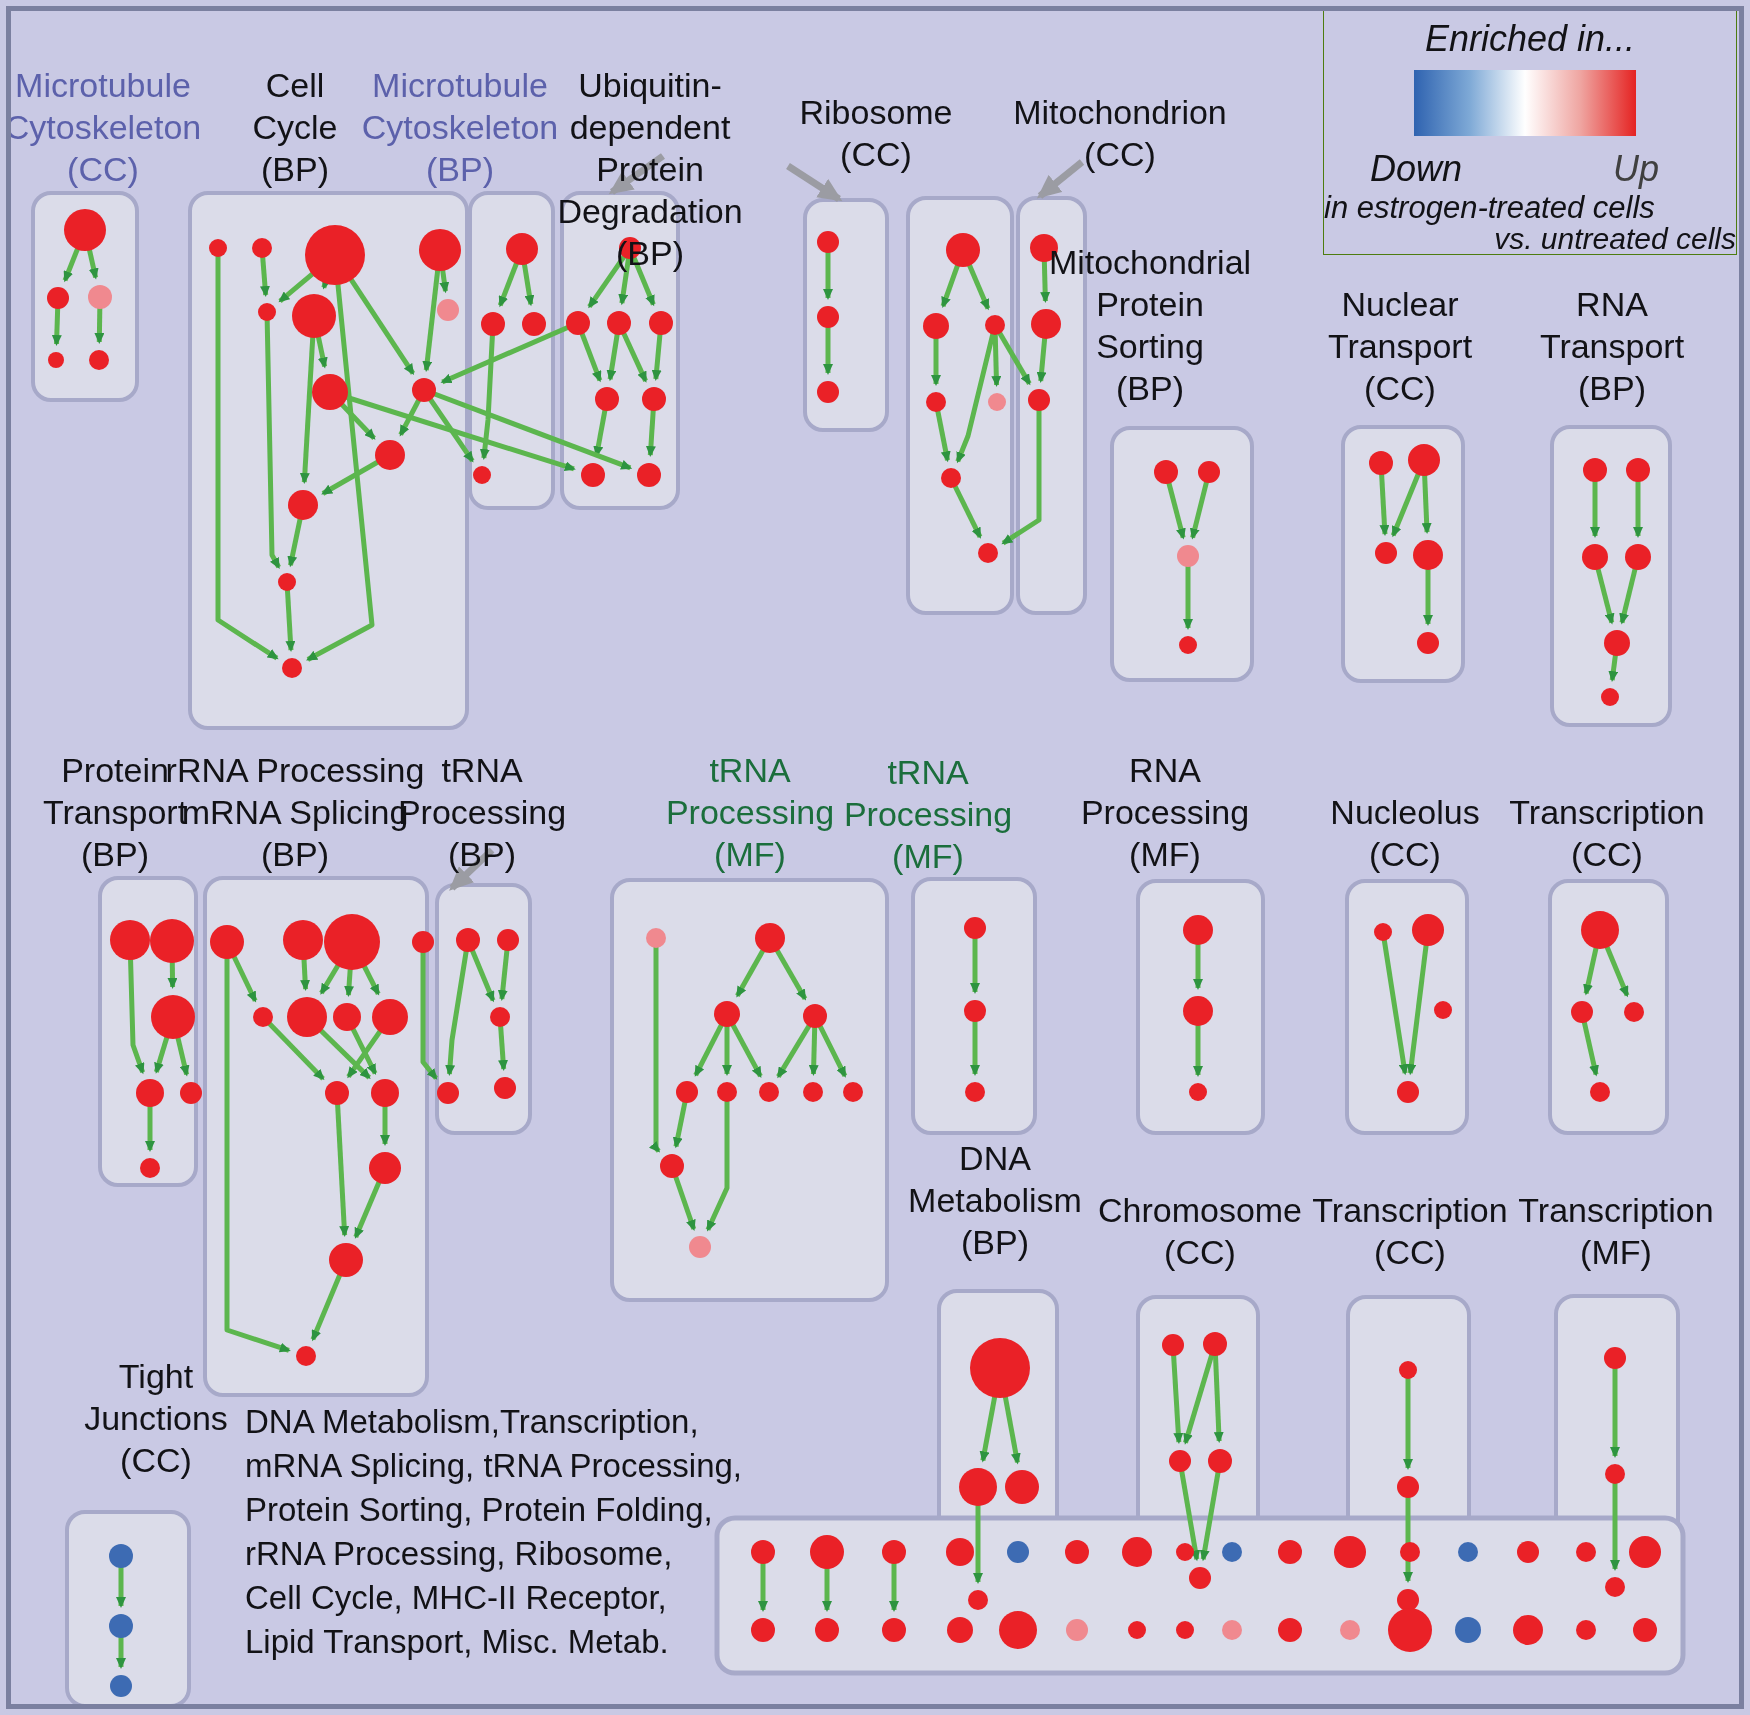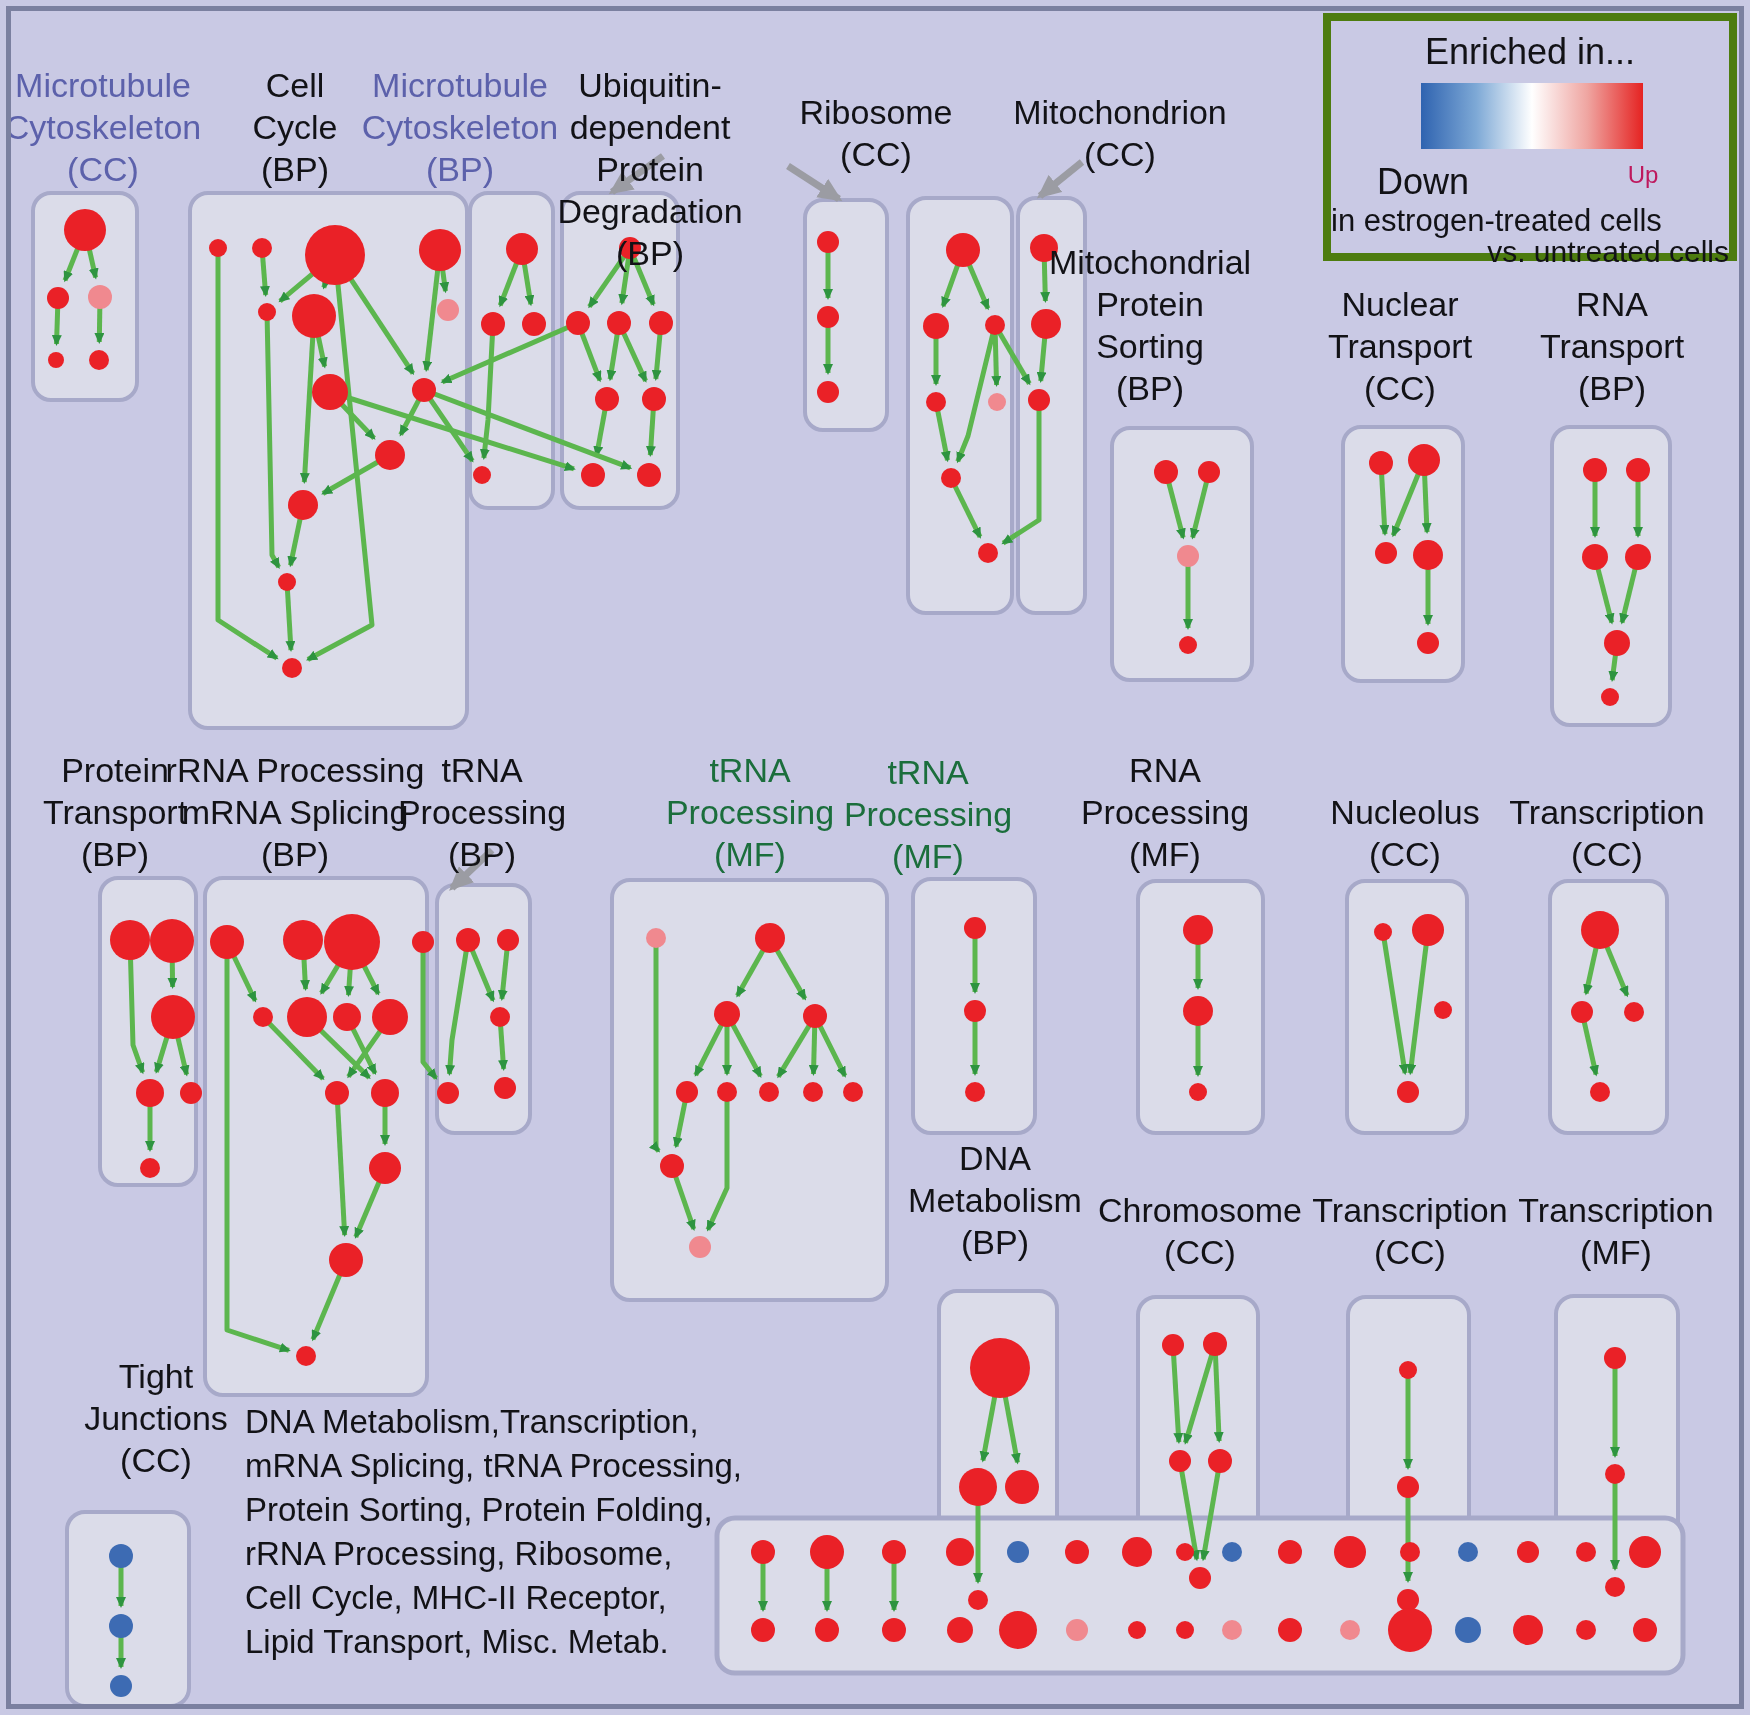--- a/index.html
+++ b/index.html
@@ -8,26 +8,26 @@
   #frame{position:absolute;inset:6px;border:5px solid #7b80a0;pointer-events:none;}
   svg#net{position:absolute;left:0;top:0;}
   .box{fill:#dbdce9;stroke:#a7a9c9;stroke-width:4;}
   .stripbox{fill:#dbdce9;stroke:#a7a9c9;stroke-width:5;}
   .edge{fill:none;stroke:#5cb64e;stroke-width:5;stroke-linejoin:round;}
   .garrow{fill:none;stroke:#9b9ca3;stroke-width:7;}
   .lbl{position:absolute;transform:translateX(-50%);text-align:center;font-size:34px;
        line-height:42px;color:#121216;white-space:nowrap;}
   .lbl.blue{color:#5c61ab;} .lbl.green{color:#1b6e3c;}
   #note{position:absolute;left:245px;top:1400px;font-size:33px;line-height:44px;color:#121216;white-space:nowrap;}
-  #legend{position:absolute;left:1323px;top:13px;width:414px;height:248px;border:8px solid #4d7c0f;box-sizing:border-box;}
+  #legend{position:absolute;left:1323px;top:7px;width:414px;height:248px;border:1px solid #4d7c0f;box-sizing:border-box;font-style:italic;}
   #legend .ltitle{position:absolute;left:0;right:0;top:10px;text-align:center;font-size:36px;color:#121216;}
   #legend .lbar{position:absolute;left:90px;top:62px;width:222px;height:66px;
     background:linear-gradient(to right,#2f63b0,#7ea9d6,#ffffff,#efa5a1,#e52322);}
   #legend .ldown{position:absolute;left:92px;top:140px;transform:translateX(-50%);font-size:36px;color:#121216;}
-  #legend .lup{position:absolute;left:312px;top:140px;transform:translateX(-50%);font-size:24px;color:#be185d;}
+  #legend .lup{position:absolute;left:312px;top:140px;transform:translateX(-50%);font-size:36px;color:#404040;}
   #legend .l1{position:absolute;left:0;right:0;top:182px;text-align:left;font-size:31px;color:#121216;}
   #legend .l2{position:absolute;left:0;right:0;top:214px;text-align:right;font-size:30px;color:#121216;}
 </style>
 </head>
 <body>
 
 <div id="stage">
   <svg id="net" width="1750" height="1715">
     <defs>
       <marker id="ah" markerWidth="12" markerHeight="10" refX="9" refY="5" orient="auto" markerUnits="userSpaceOnUse">

